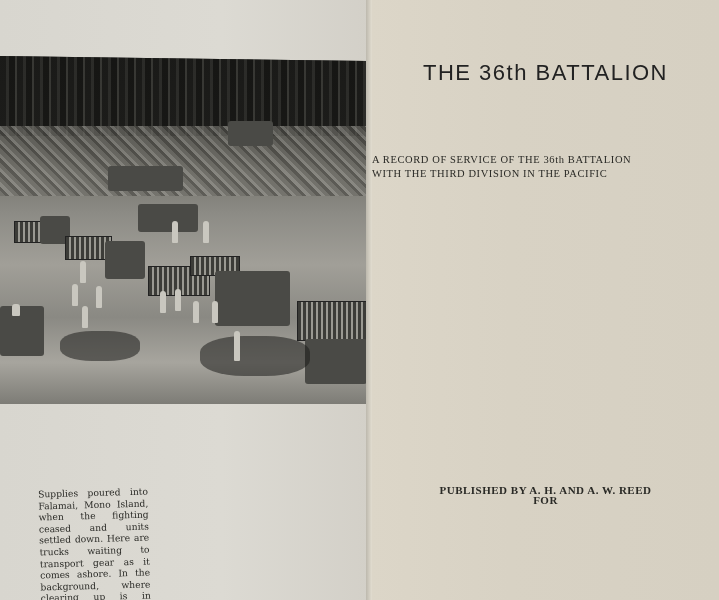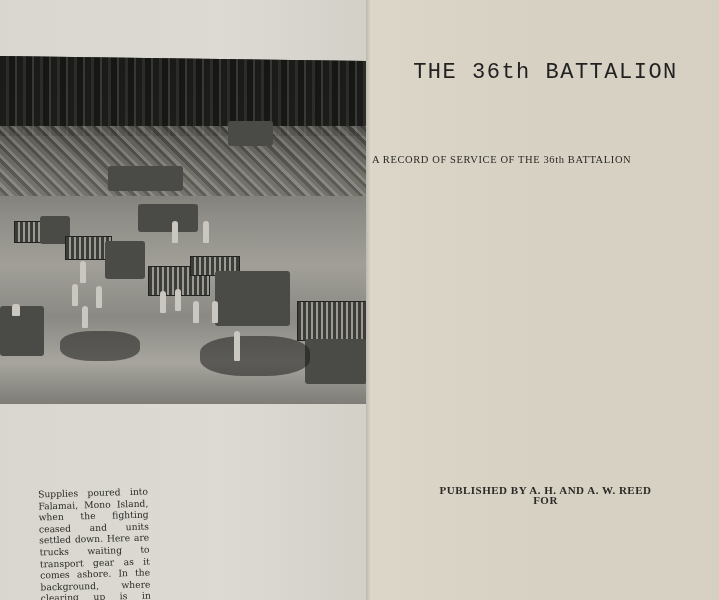--- a/index.html
+++ b/index.html
@@ -19,21 +19,21 @@
     background:repeating-linear-gradient(90deg,#1a1a18 0 6px,#2d2d2a 6px 9px,#151513 9px 15px,#3a3a36 15px 17px); opacity:.9; }
   .photo .debris { position:absolute; left:0; top:70px; width:100%; height:70px;
     background:repeating-linear-gradient(45deg,#6e6d67 0 4px,#4e4d48 4px 7px,#8e8d87 7px 10px); opacity:.7; }
   .truck { position:absolute; background:repeating-linear-gradient(90deg,#3c3c38 0 3px,#9a9992 3px 5px); border:1px solid #222; }
   .cab { position:absolute; background:#4a4a46; border-radius:3px; }
   .person { position:absolute; width:6px; height:22px; background:#c9c7bf; border-radius:3px 3px 1px 1px; }
   .shadow { position:absolute; background:rgba(30,30,28,.55); border-radius:40%; }
   .caption { position:absolute; left:40px; top:487px; width:110px; font-family:"DejaVu Serif", serif;
     font-size:9.2px; line-height:11.6px; color:#2a2a26; text-align:justify; transform:rotate(-1.5deg); }
   .title { position:absolute; left:372px; top:60px; width:347px; text-align:center;
-    font-family:Liberation Mono, monospace; font-size:22px; letter-spacing:1.5px; color:#222; }
+    font-family:Liberation Sans, sans-serif; font-size:22px; letter-spacing:1.5px; color:#222; }
   .subtitle { position:absolute; left:372px; top:153px; width:347px; text-align:left;
     font-family:"Liberation Serif", serif; font-size:10.5px; letter-spacing:0.6px; line-height:14px; color:#2a2a26; }
   .publisher { position:absolute; left:372px; top:485px; width:347px; text-align:center;
     font-family:"Liberation Serif", serif; font-size:11px; letter-spacing:0.5px; line-height:10px; color:#2a2a26; font-weight:bold; }
 </style>
 </head>
 <body>
 
 <div class="left-page">
   <div class="photo">
@@ -71,18 +71,19 @@
 </div>
 
 <div class="spine"></div>
 
 <div class="right-page"></div>
 
 <div class="title">THE 36th BATTALION</div>
 
 <div class="subtitle">
   <div>A RECORD OF SERVICE OF THE 36th BATTALION</div>
+  <div>WITH THE THIRD DIVISION IN THE PACIFIC</div>
 </div>
 
 <div class="publisher">
   <div>PUBLISHED BY A. H. AND A. W. REED</div>
   <div>FOR</div>
 </div>
 
 </body></html>

